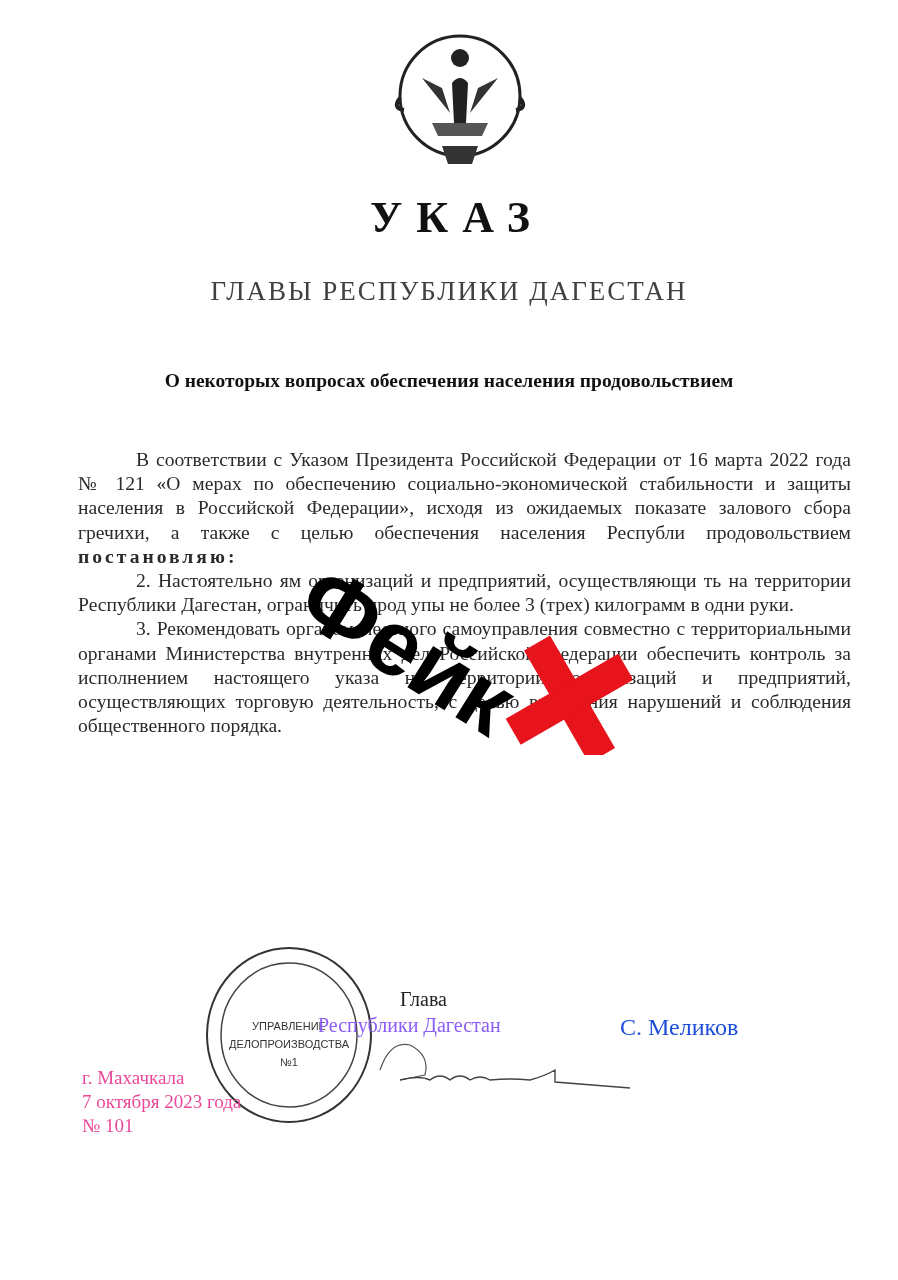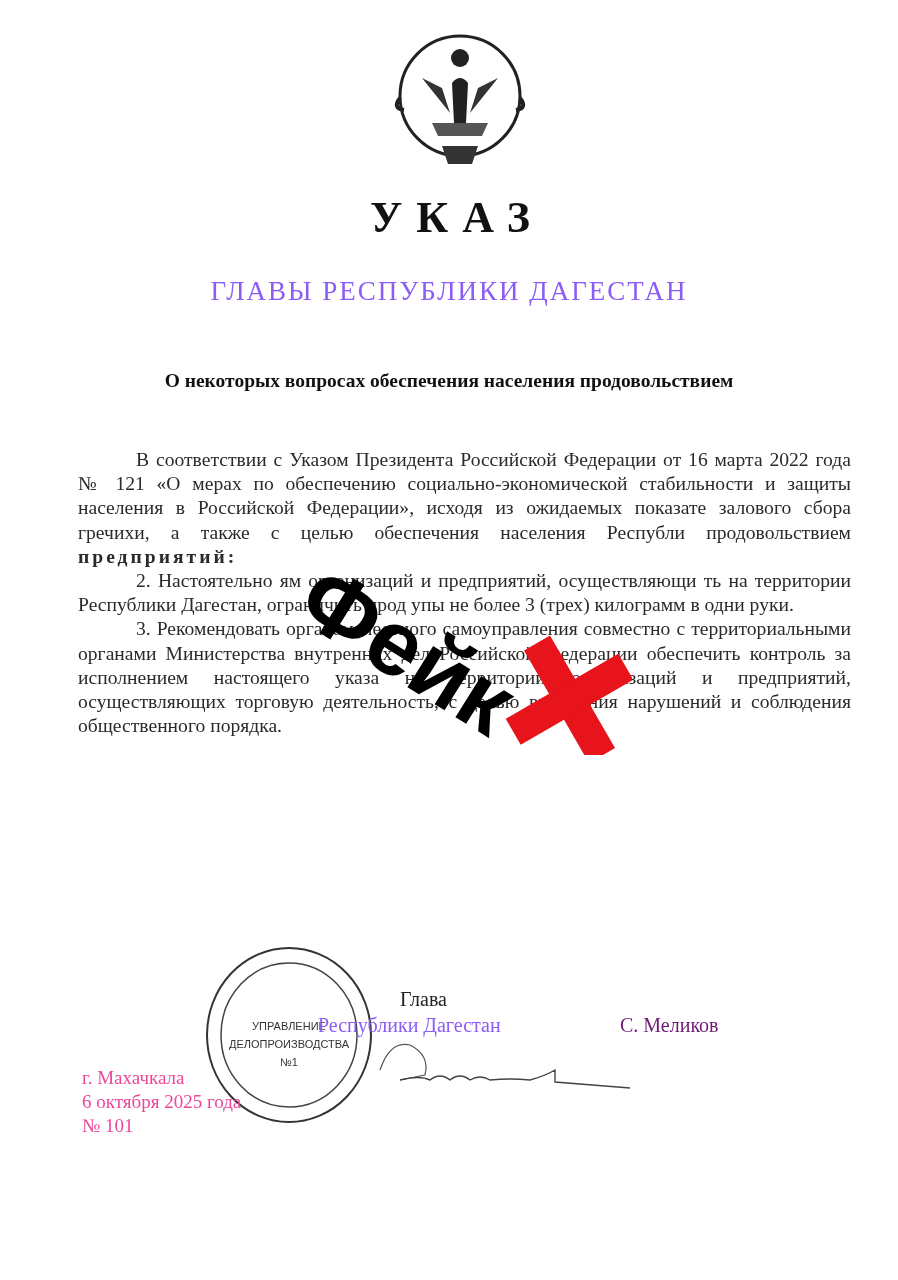--- a/index.html
+++ b/index.html
@@ -2,31 +2,31 @@
 <html><head>
 <meta charset="utf-8">
 <style>
   html, body { margin:0; padding:0; }
   body { width:898px; height:1280px; background:#ffffff; position:relative; overflow:hidden;
          font-family:"Liberation Serif", "DejaVu Serif", serif; color:#1a1a1a; }
   .emblem { position:absolute; left:392px; top:28px; width:136px; height:144px; }
   .title { position:absolute; left:8px; width:898px; top:192px; text-align:center;
            font-size:44px; font-weight:bold; letter-spacing:14px; color:#111; }
   .subtitle { position:absolute; left:0; width:898px; top:276px; text-align:center;
-              font-size:27px; letter-spacing:2px; color:#8b5cf6; }
+              font-size:27px; letter-spacing:2px; color:#404040; }
   .doc-heading { position:absolute; left:0; width:898px; top:370px; text-align:center;
                  font-size:19.5px; font-weight:bold; color:#111; }
   .body-text { position:absolute; left:78px; width:773px; top:448px; font-size:19.6px;
                line-height:24.2px; text-align:justify; color:#2a2a2a; }
   .body-text p { margin:0; text-indent:58px; }
   .spaced { font-weight:bold; letter-spacing:3px; }
   .sig-block { position:absolute; }
   .sig-title1 { left:400px; top:988px; font-size:20px; color:#222; }
   .sig-title2 { left:318px; top:1014px; font-size:20px; color:#8b5cf6; }
-  .sig-name { left:620px; top:1014px; font-size:20px; color:#701a75; }
+  .sig-name { left:620px; top:1014px; font-size:24px; color:#1d4ed8; }
   .place { left:82px; top:1066px; font-size:19px; color:#ec4899; line-height:24px; }
   .stamp { position:absolute; left:203px; top:944px; width:172px; height:182px; }
   .signature { position:absolute; left:370px; top:1030px; width:270px; height:80px; }
   .fake-overlay { position:absolute; left:282px; top:545px; width:350px; height:210px; }
 </style>
 </head>
 <body>
 
 <svg class="emblem" viewBox="0 0 136 144">
   <circle cx="68" cy="68" r="60" fill="none" stroke="#222" stroke-width="3"></circle>
@@ -36,21 +36,21 @@
   <path d="M40 95 L96 95 L90 108 L46 108 Z" fill="#555"></path>
   <path d="M8 70 Q0 80 12 82 M128 70 Q136 80 124 82" stroke="#222" stroke-width="4" fill="none"></path>
   <path d="M50 118 L86 118 L80 136 L56 136 Z" fill="#333"></path>
 </svg>
 
 <div class="title">УКАЗ</div>
 <div class="subtitle">ГЛАВЫ РЕСПУБЛИКИ ДАГЕСТАН</div>
 <div class="doc-heading">О некоторых вопросах обеспечения населения продовольствием</div>
 
 <div class="body-text">
-  <p><span>В соответствии с Указом Президента Российской Федерации от 16 марта 2022 года № 121 «О мерах по обеспечению социально-экономической стабильности и защиты населения в Российской Федерации», исходя из ожидаемых показате  залового сбора гречихи, а также с целью обеспечения населения Республи            продовольствием</span> <span class="spaced">предприятий:</span></p>
+  <p><span>В соответствии с Указом Президента Российской Федерации от 16 марта 2022 года № 121 «О мерах по обеспечению социально-экономической стабильности и защиты населения в Российской Федерации», исходя из ожидаемых показате  залового сбора гречихи, а также с целью обеспечения населения Республи            продовольствием</span> <span class="spaced">постановляю:</span></p>
   <p>2. Настоятельно                              ям организаций и предприятий, осуществляющи                    ть на территории Республики Дагестан, ограничить прод                   упы не более 3 (трех) килограмм в одни руки.</p>
   <p>3. Рекомендовать органам местного самоуправления совместно с территориальными органами Министерства внутренних дел Российской Федерации обеспечить контроль за исполнением настоящего указа на территории организаций и предприятий, осуществляющих торговую деятельность, с целью выявления нарушений и соблюдения общественного порядка.</p>
 </div>
 
 <svg class="stamp" viewBox="0 0 172 182">
   <ellipse cx="86" cy="91" rx="82" ry="87" fill="none" stroke="#333" stroke-width="2"></ellipse>
   <ellipse cx="86" cy="91" rx="68" ry="72" fill="none" stroke="#444" stroke-width="1.5"></ellipse>
   <text x="86" y="86" text-anchor="middle" font-family="Liberation Sans, sans-serif" font-size="11" fill="#333">УПРАВЛЕНИЕ</text>
   <text x="86" y="104" text-anchor="middle" font-family="Liberation Sans, sans-serif" font-size="11" fill="#333">ДЕЛОПРОИЗВОДСТВА</text>
   <text x="86" y="122" text-anchor="middle" font-family="Liberation Sans, sans-serif" font-size="11" fill="#333">№1</text>
@@ -60,21 +60,21 @@
 <div class="sig-block sig-title2">Республики Дагестан</div>
 <div class="sig-block sig-name">С. Меликов</div>
 
 <svg class="signature" viewBox="0 0 270 80">
   <path d="M10 40 Q20 10 40 15 Q60 25 55 45 L30 50" fill="none" stroke="#555" stroke-width="1.2"></path>
   <path d="M30 50 Q50 45 60 50 Q70 42 80 50 Q90 42 100 50 Q110 44 120 50 Q140 48 160 50 Q175 46 185 40 L185 52 L260 58" fill="none" stroke="#444" stroke-width="1.4"></path>
 </svg>
 
 <div class="sig-block place">
   <div>г. Махачкала</div>
-  <div>6 октября 2025 года</div>
+  <div>7 октября 2023 года</div>
   <div>№ 101</div>
 </div>
 
 <svg class="fake-overlay" viewBox="0 0 350 210">
   <text x="10" y="70" font-family="Liberation Sans, sans-serif" font-weight="bold" font-size="92" fill="#000" transform="rotate(32 10 70)">Фейк</text>
   <g transform="rotate(-30 285 150)">
     <rect x="270" y="90" width="30" height="130" fill="#e8141b"></rect>
     <rect x="220" y="140" width="130" height="30" fill="#e8141b"></rect>
   </g>
 </svg>

